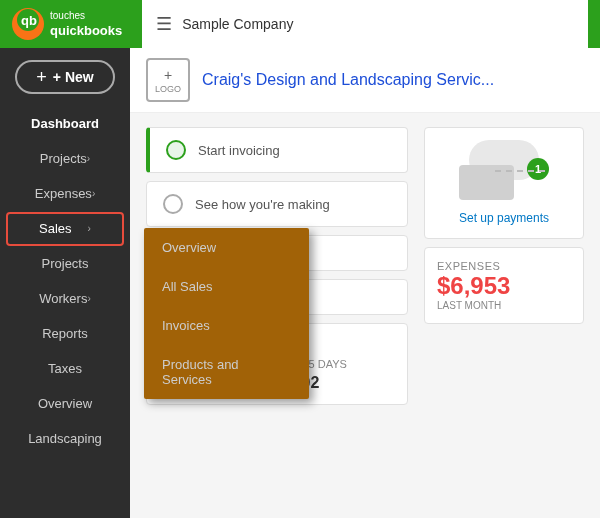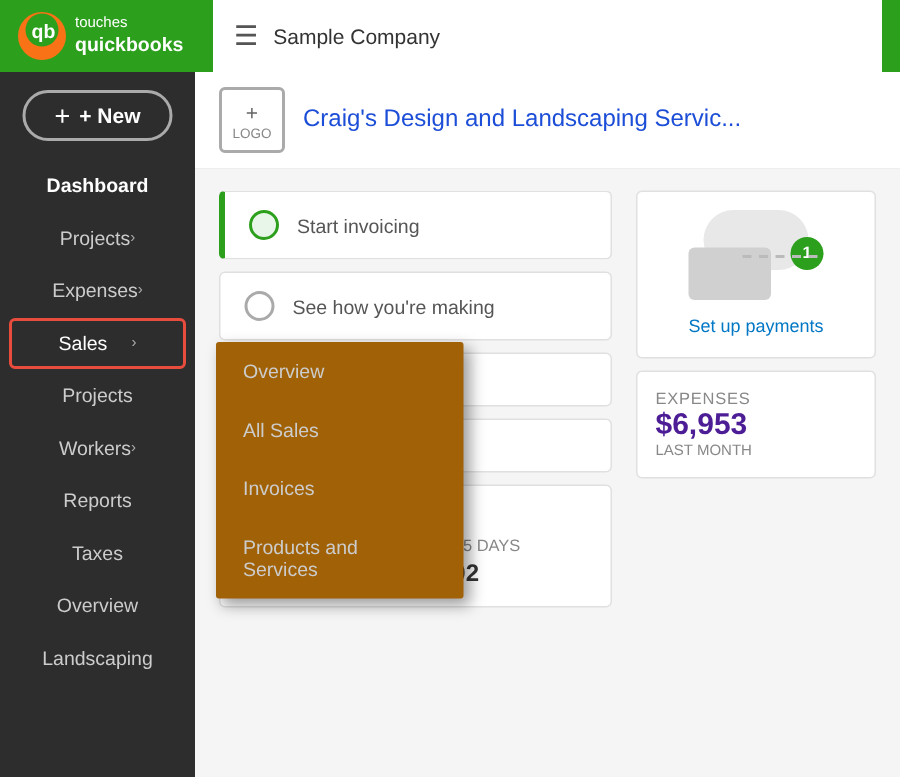--- a/index.html
+++ b/index.html
@@ -360,23 +360,23 @@
       margin-top: 8px;
       border: 1px solid #e0e0e0;
     }
     .expenses-label {
       font-size: 11px;
       color: #888;
       text-transform: uppercase;
       letter-spacing: 0.5px;
     }
     .expenses-amount {
-      font-size: 20px;
+      font-size: 24px;
       font-weight: 700;
-      color: #4c1d95;
+      color: #ef4444;
     }
     .expenses-period {
       font-size: 10px;
       color: #888;
       text-transform: uppercase;
     }
   </style>
 </head>
 <body>
 

